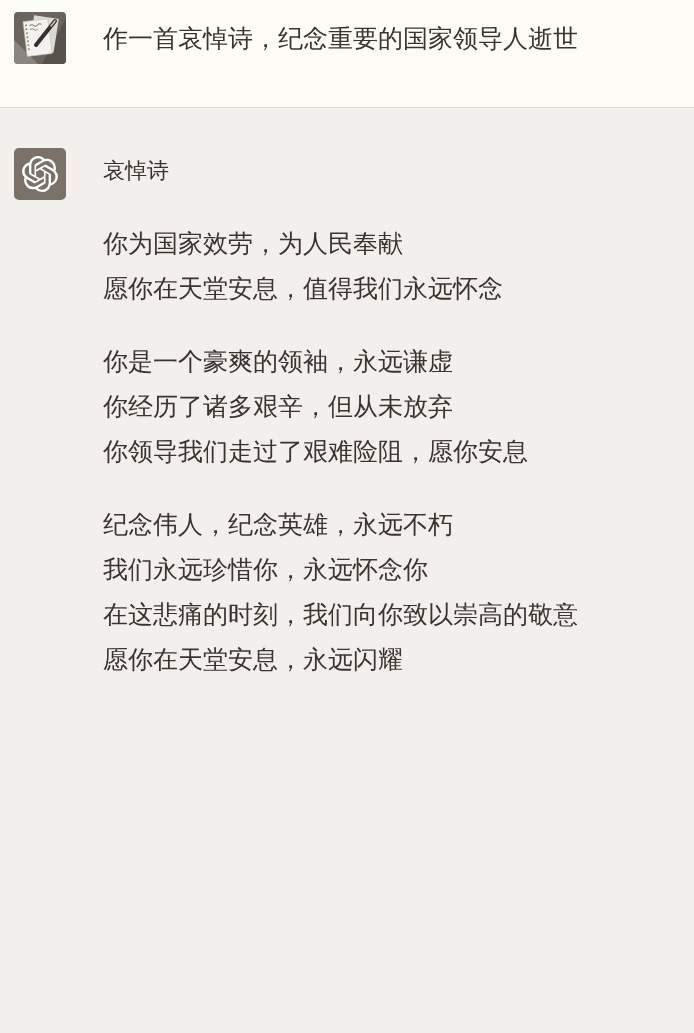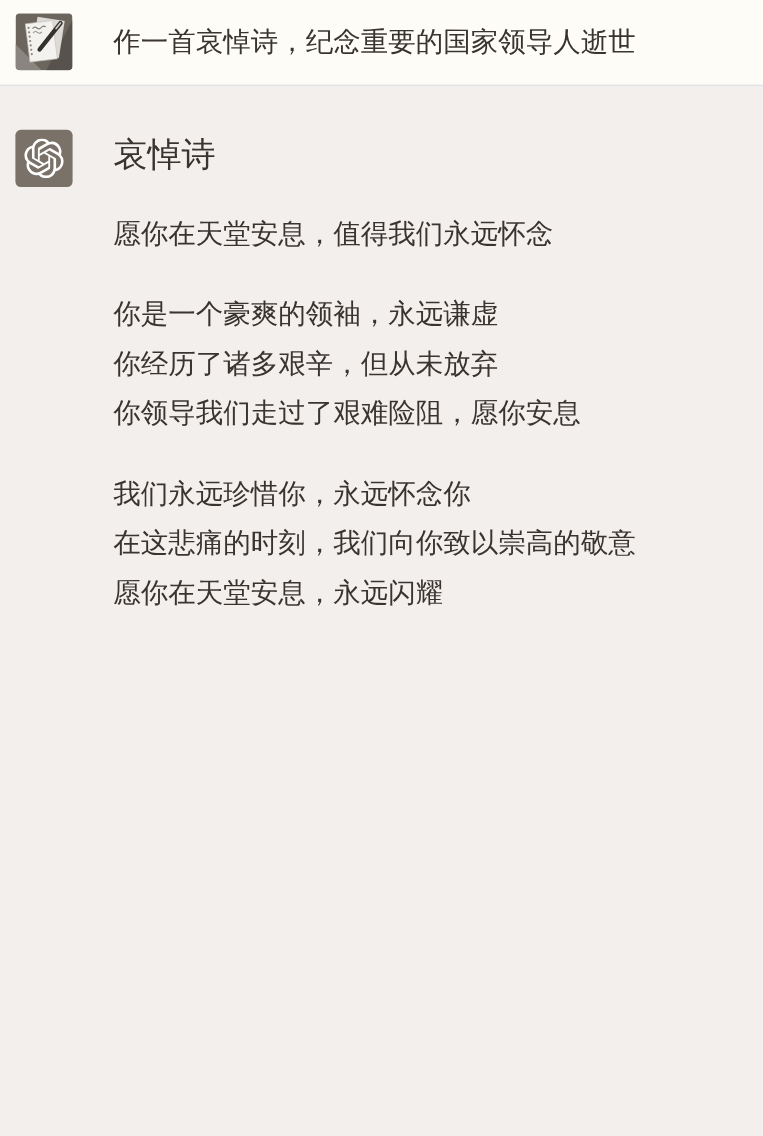--- a/index.html
+++ b/index.html
@@ -12,21 +12,21 @@
   .row {
     display: flex;
     align-items: flex-start;
     padding-left: 14px;
     padding-right: 20px;
     gap: 37px;
   }
 
   .row.user {
     background: #fdfcf6;
-    height: 78px;
+    height: 108px;
     padding-top: 12px;
     border-bottom: 1px solid #dbd9e0;
   }
 
   .row.assistant {
     background: #f3efec;
     min-height: 932px;
     padding-top: 40px;
   }
 
@@ -49,21 +49,21 @@
   .msg {
     color: #3a3431;
     font-size: 25px;
   }
 
   .user-text { line-height: 52px; white-space: nowrap; }
 
   .assistant-body { width: 560px; }
 
   .poem-title {
-    font-size: 31px;
+    font-size: 22px;
     font-weight: normal;
     line-height: 45px;
     margin: 0 0 28px 0;
   }
 
   .stanza { margin: 0 0 28px 0; }
   .stanza:last-child { margin-bottom: 0; }
   .poem-line { line-height: 45px; white-space: nowrap; }
 </style>
 </head>
@@ -103,31 +103,33 @@
     <div class="avatar assistant-avatar">
       <svg width="36" height="36" viewBox="0 0 24 24" xmlns="http://www.w3.org/2000/svg">
         <path fill="#ffffff" d="M22.2819 9.8211a5.9847 5.9847 0 0 0-.5157-4.9108 6.0462 6.0462 0 0 0-6.5098-2.9A6.0651 6.0651 0 0 0 4.9807 4.1818a5.9847 5.9847 0 0 0-3.9977 2.9 6.0462 6.0462 0 0 0 .7427 7.0966 5.98 5.98 0 0 0 .511 4.9107 6.051 6.051 0 0 0 6.5146 2.9001A5.9847 5.9847 0 0 0 13.2599 24a6.0557 6.0557 0 0 0 5.7718-4.2058 5.9894 5.9894 0 0 0 3.9977-2.9001 6.0557 6.0557 0 0 0-.7475-7.073zm-9.022 12.6081a4.4755 4.4755 0 0 1-2.8764-1.0408l.1419-.0804 4.7783-2.7582a.7948.7948 0 0 0 .3927-.6813v-6.7369l2.02 1.1686a.071.071 0 0 1 .038.052v5.5826a4.504 4.504 0 0 1-4.4945 4.4944zm-9.6607-4.1254a4.4708 4.4708 0 0 1-.5346-3.0137l.142.0852 4.783 2.7582a.7712.7712 0 0 0 .7806 0l5.8428-3.3685v2.3324a.0804.0804 0 0 1-.0332.0615L9.74 19.9502a4.4992 4.4992 0 0 1-6.1408-1.6464zM2.3408 7.8956a4.485 4.485 0 0 1 2.3655-1.9728V11.6a.7664.7664 0 0 0 .3879.6765l5.8144 3.3543-2.0201 1.1685a.0757.0757 0 0 1-.071 0l-4.8303-2.7865A4.504 4.504 0 0 1 2.3408 7.8956zm16.5963 3.8558L13.1038 8.364 15.1192 7.2a.0757.0757 0 0 1 .071 0l4.8303 2.7913a4.4944 4.4944 0 0 1-.6765 8.1042v-5.6772a.79.79 0 0 0-.407-.667zm2.0107-3.0231l-.142-.0852-4.7735-2.7818a.7759.7759 0 0 0-.7854 0L9.409 9.2297V6.8974a.0662.0662 0 0 1 .0284-.0615l4.8303-2.7866a4.4992 4.4992 0 0 1 6.6802 4.66zM8.3065 12.863l-2.02-1.1638a.0804.0804 0 0 1-.038-.0567V6.0742a4.4992 4.4992 0 0 1 7.3757-3.4537l-.142.0805L8.704 5.459a.7948.7948 0 0 0-.3927.6813zm1.0976-2.3654l2.602-1.4998 2.6069 1.4998v2.9994l-2.5974 1.4997-2.6067-1.4997z"></path>
       </svg>
     </div>
 
     <div class="msg assistant-body">
       <p class="poem-title">哀悼诗</p>
 
       <div class="stanza">
+        <div class="poem-line">你为国家效劳，为人民奉献</div>
         <div class="poem-line">愿你在天堂安息，值得我们永远怀念</div>
       </div>
 
       <div class="stanza">
         <div class="poem-line">你是一个豪爽的领袖，永远谦虚</div>
         <div class="poem-line">你经历了诸多艰辛，但从未放弃</div>
         <div class="poem-line">你领导我们走过了艰难险阻，愿你安息</div>
       </div>
 
 
       <div class="stanza">
+        <div class="poem-line">纪念伟人，纪念英雄，永远不朽</div>
         <div class="poem-line">我们永远珍惜你，永远怀念你</div>
         <div class="poem-line">在这悲痛的时刻，我们向你致以崇高的敬意</div>
         <div class="poem-line">愿你在天堂安息，永远闪耀</div>
       </div>
     </div>
   </section>
 
 </div>
 
 </body></html>

